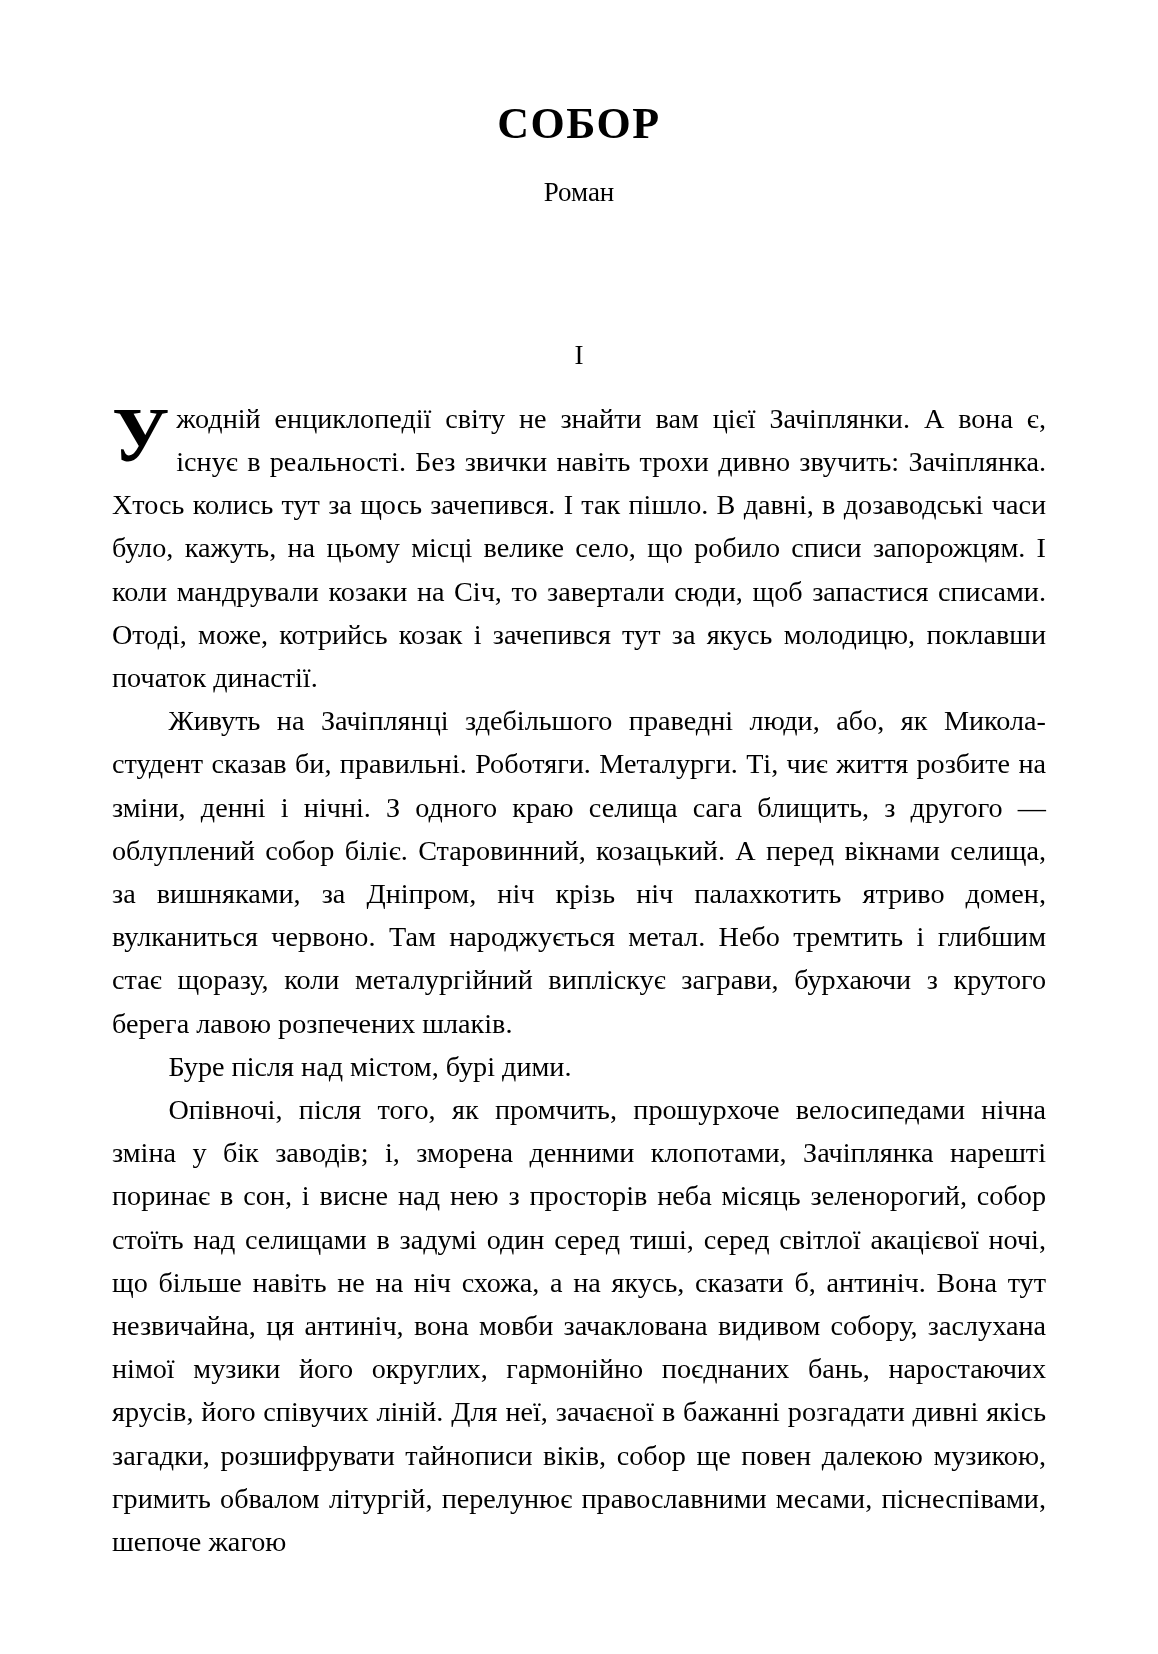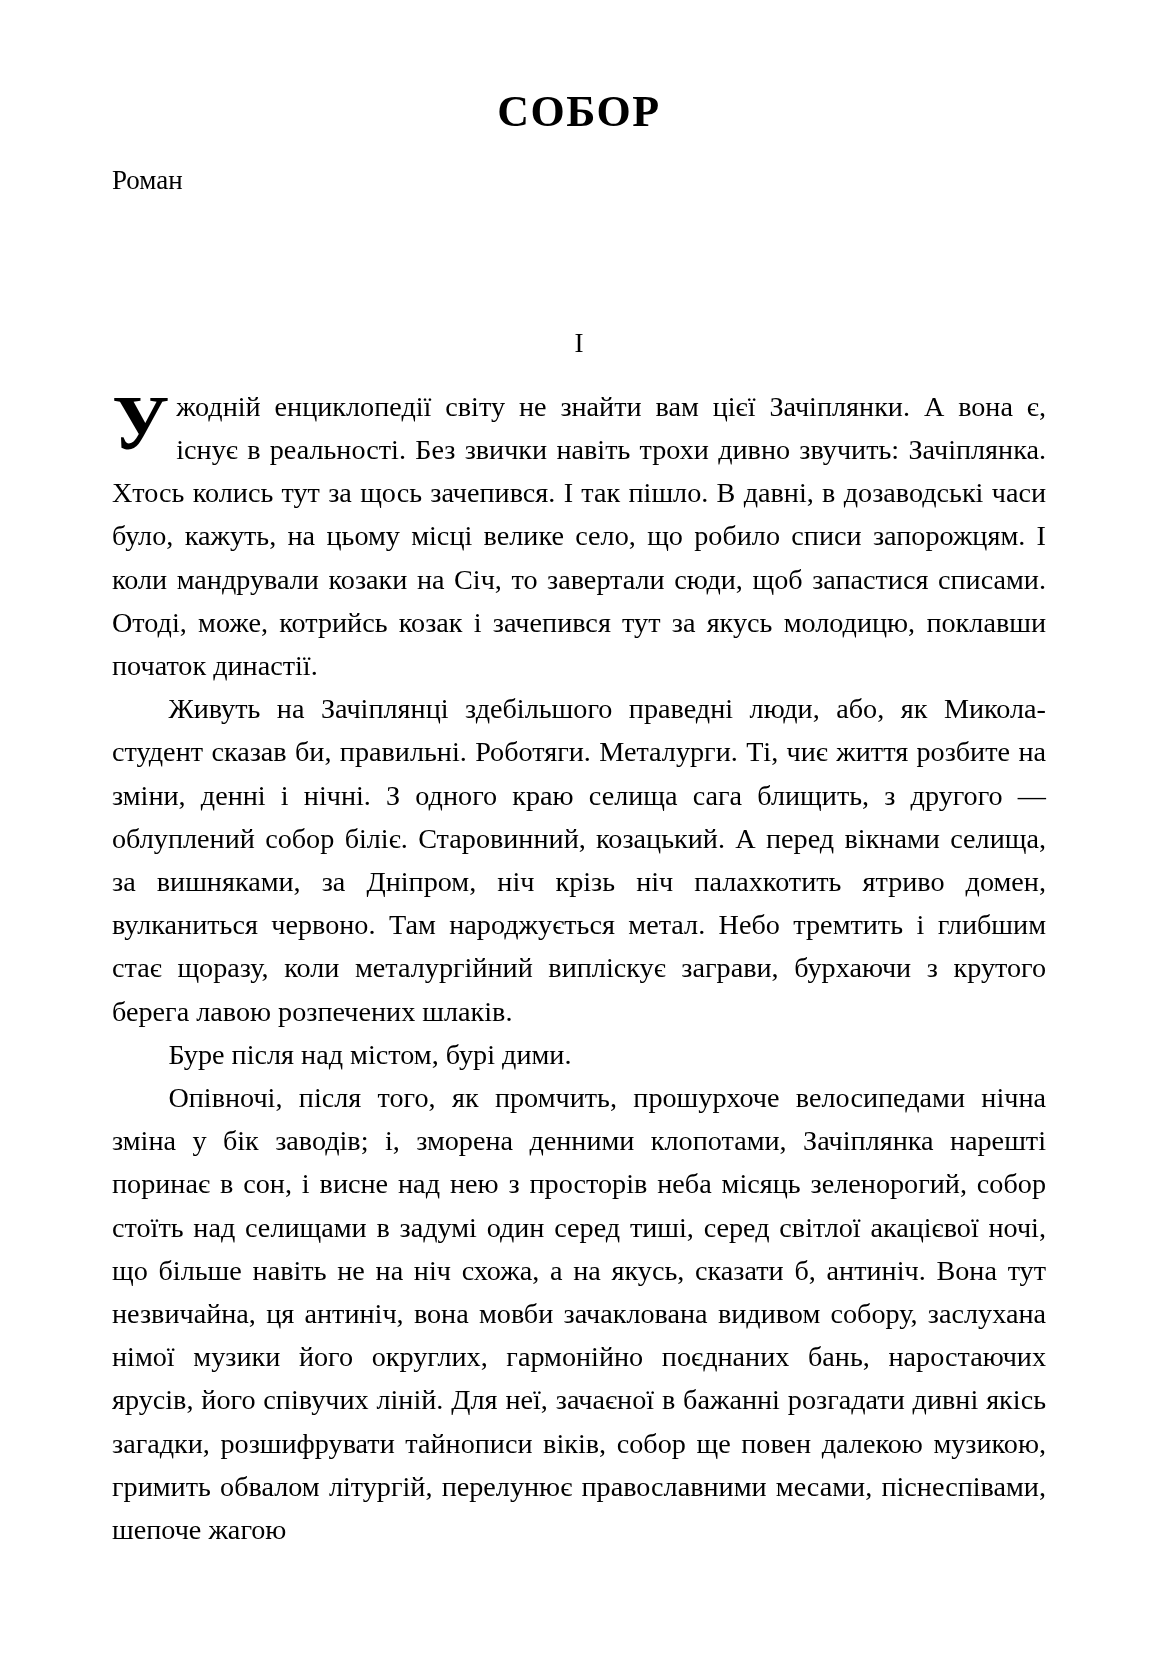--- a/index.html
+++ b/index.html
@@ -20,37 +20,37 @@
   .page {
     position: relative;
     width: 1158px;
     height: 1654px;
     background: #ffffff;
   }
 
   .content {
     position: absolute;
     left: 112px;
-    top: 0;
+    top: 12px;
     width: 934px;
   }
 
   
   .book-title {
     text-align: center;
     font-weight: bold;
     font-size: 44px;
     letter-spacing: 1.5px;
     margin: 0;
     padding-top: 88px;
     line-height: 1.1;
   }
 
   .book-subtitle {
-    text-align: left;
+    text-align: center;
     font-weight: normal;
     font-size: 27px;
     margin: 0;
     padding-top: 30px;
     line-height: 1.1;
   }
 
   .chapter-number {
     text-align: center;
     font-size: 27px;

